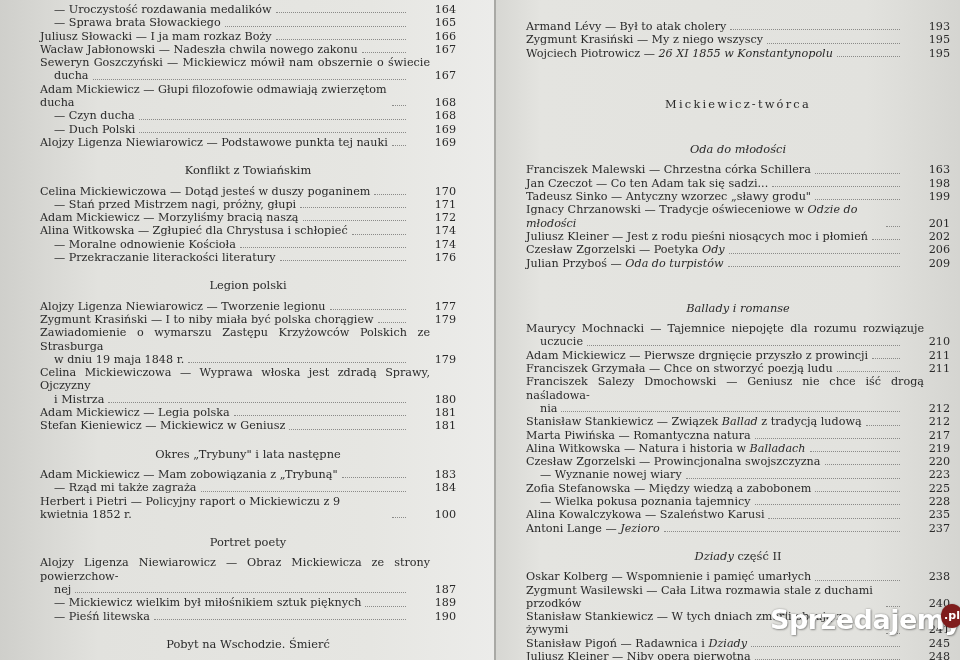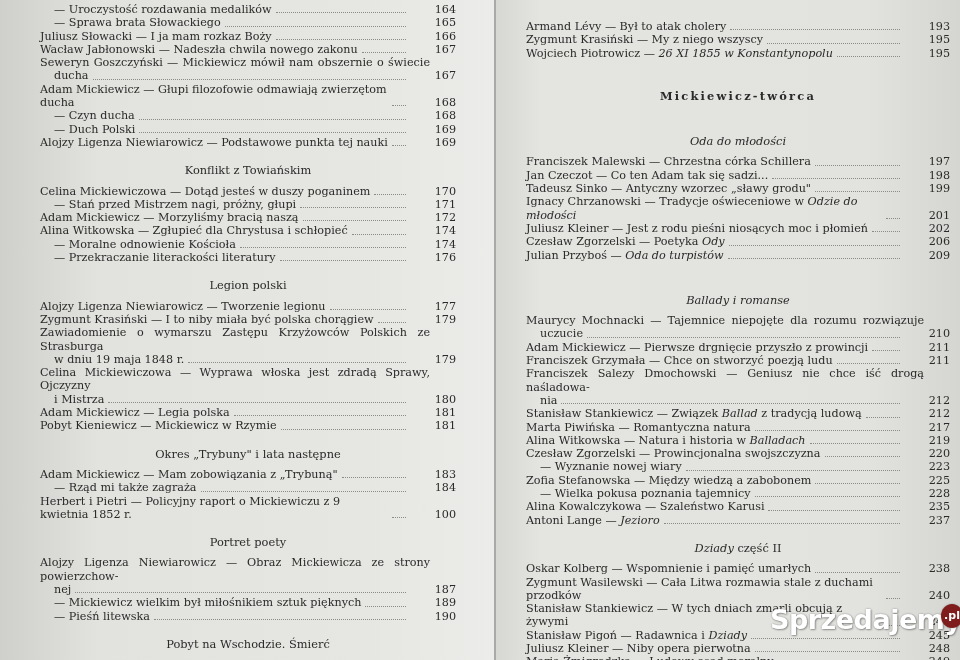--- a/index.html
+++ b/index.html
@@ -16,21 +16,21 @@
     background: linear-gradient(90deg, #d7d7d3 0%, #e6e6e2 30%, #e3e3df 70%, #d9d9d5 100%);
   }
   .page.left { width: 494px; background: linear-gradient(90deg, #cfcfcb 0%, #e2e2de 20%, #e6e6e2 75%, #ececea 100%); }
   .page.right { width: 466px; background: linear-gradient(90deg, #d6d6d2 0%, #e4e4e0 10%, #e2e2de 80%, #d5d5d1 100%); }
   .gutter { position: absolute; left: 494px; top: 0; width: 2px; height: 660px; background: #a9a9a5; }
   .toc { position: absolute; font-size: 11.2px; line-height: 13.3px; }
   .left .toc { left: 40px; width: 416px; top: 3px; }
   .right .toc { left: 32px; width: 424px; top: 20px; }
   .section-title { text-align: center; font-size: 11.4px; margin: 15px 0 7px 0; }
   .section-title.first { margin-top: 0; }
-  .section-title.spaced { letter-spacing: 2.2px; margin: 30px 0 14px 0; font-weight: bold; }
+  .section-title.spaced { letter-spacing: 2.2px; margin: 38px 0 14px 0; }
   .section-title.italic { font-style: italic; margin-top: 32px; }
   .entry { display: flex; align-items: flex-end; }
   .entry .text { flex: 0 1 auto; }
   .entry .dots {
     flex: 1 1 auto; min-width: 14px; margin: 0 4px 3px 4px;
     border-bottom: 1px dotted #8a8a88; height: 1px;
   }
   .entry .page-num { flex: 0 0 auto; width: 22px; text-align: right; margin-left: 24px; }
   .entry.indent .text { padding-left: 14px; }
   .entry.wrap { display: block; position: relative; }
@@ -166,21 +166,21 @@
             <span class="dots"></span>
             <span class="page-num">180</span>
           </div>
         </div>
       <div class="entry">
           <span class="text">Adam Mickiewicz — Legia polska</span>
           <span class="dots"></span>
           <span class="page-num">181</span>
         </div>
       <div class="entry">
-          <span class="text">Pobyt Kieniewicz — Mickiewicz w Rzymie</span>
+          <span class="text">Stefan Kieniewicz — Mickiewicz w Geniusz</span>
           <span class="dots"></span>
           <span class="page-num">181</span>
         </div>
 
       <div class="section-title">Okres „Trybuny" i lata następne</div>
       <div class="entry">
           <span class="text">Adam Mickiewicz — Mam zobowiązania z „Trybuną"</span>
           <span class="dots"></span>
           <span class="page-num">183</span>
         </div>
@@ -241,21 +241,21 @@
           <span class="dots"></span>
           <span class="page-num">195</span>
         </div>
 
       <div class="section-title spaced">Mickiewicz-twórca</div>
 
       <div class="section-title italic first">Oda do młodości</div>
       <div class="entry">
           <span class="text">Franciszek Malewski — Chrzestna córka Schillera</span>
           <span class="dots"></span>
-          <span class="page-num">197</span>
+          <span class="page-num">163</span>
         </div>
       <div class="entry">
           <span class="text">Jan Czeczot — Co ten Adam tak się sadzi...</span>
           <span class="dots"></span>
           <span class="page-num">198</span>
         </div>
       <div class="entry">
           <span class="text">Tadeusz Sinko — Antyczny wzorzec „sławy grodu"</span>
           <span class="dots"></span>
           <span class="page-num">199</span>

